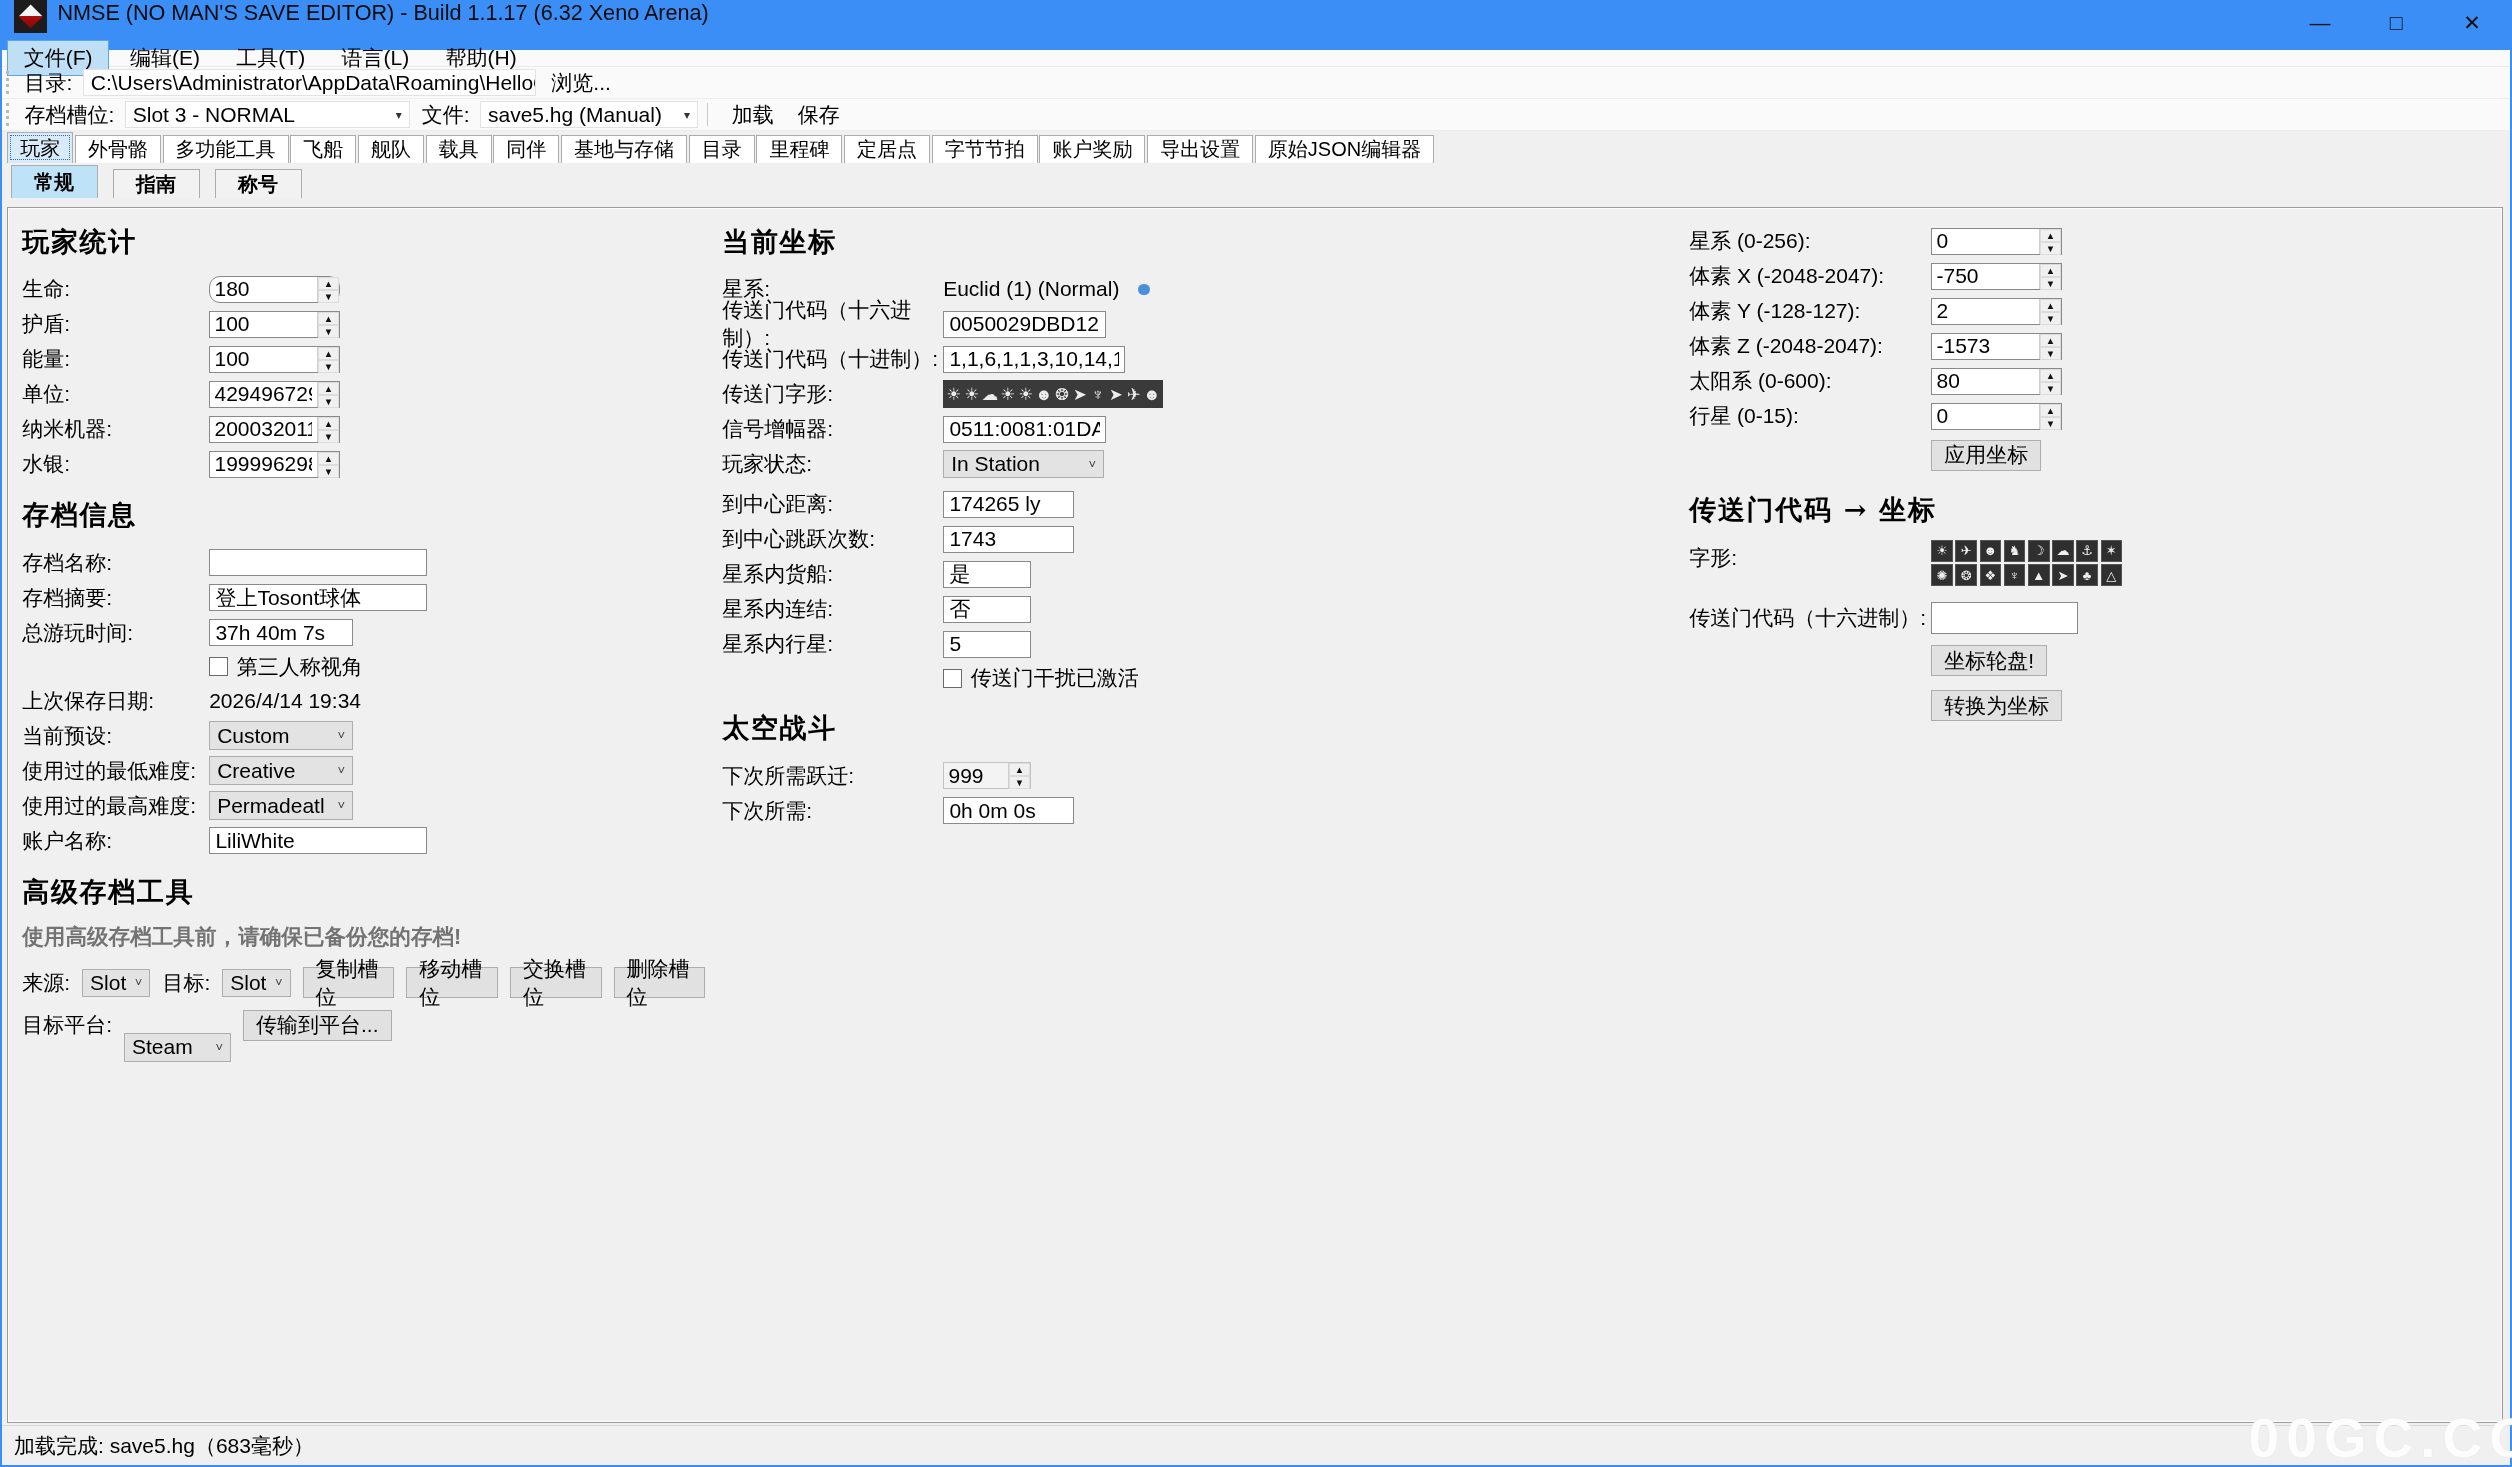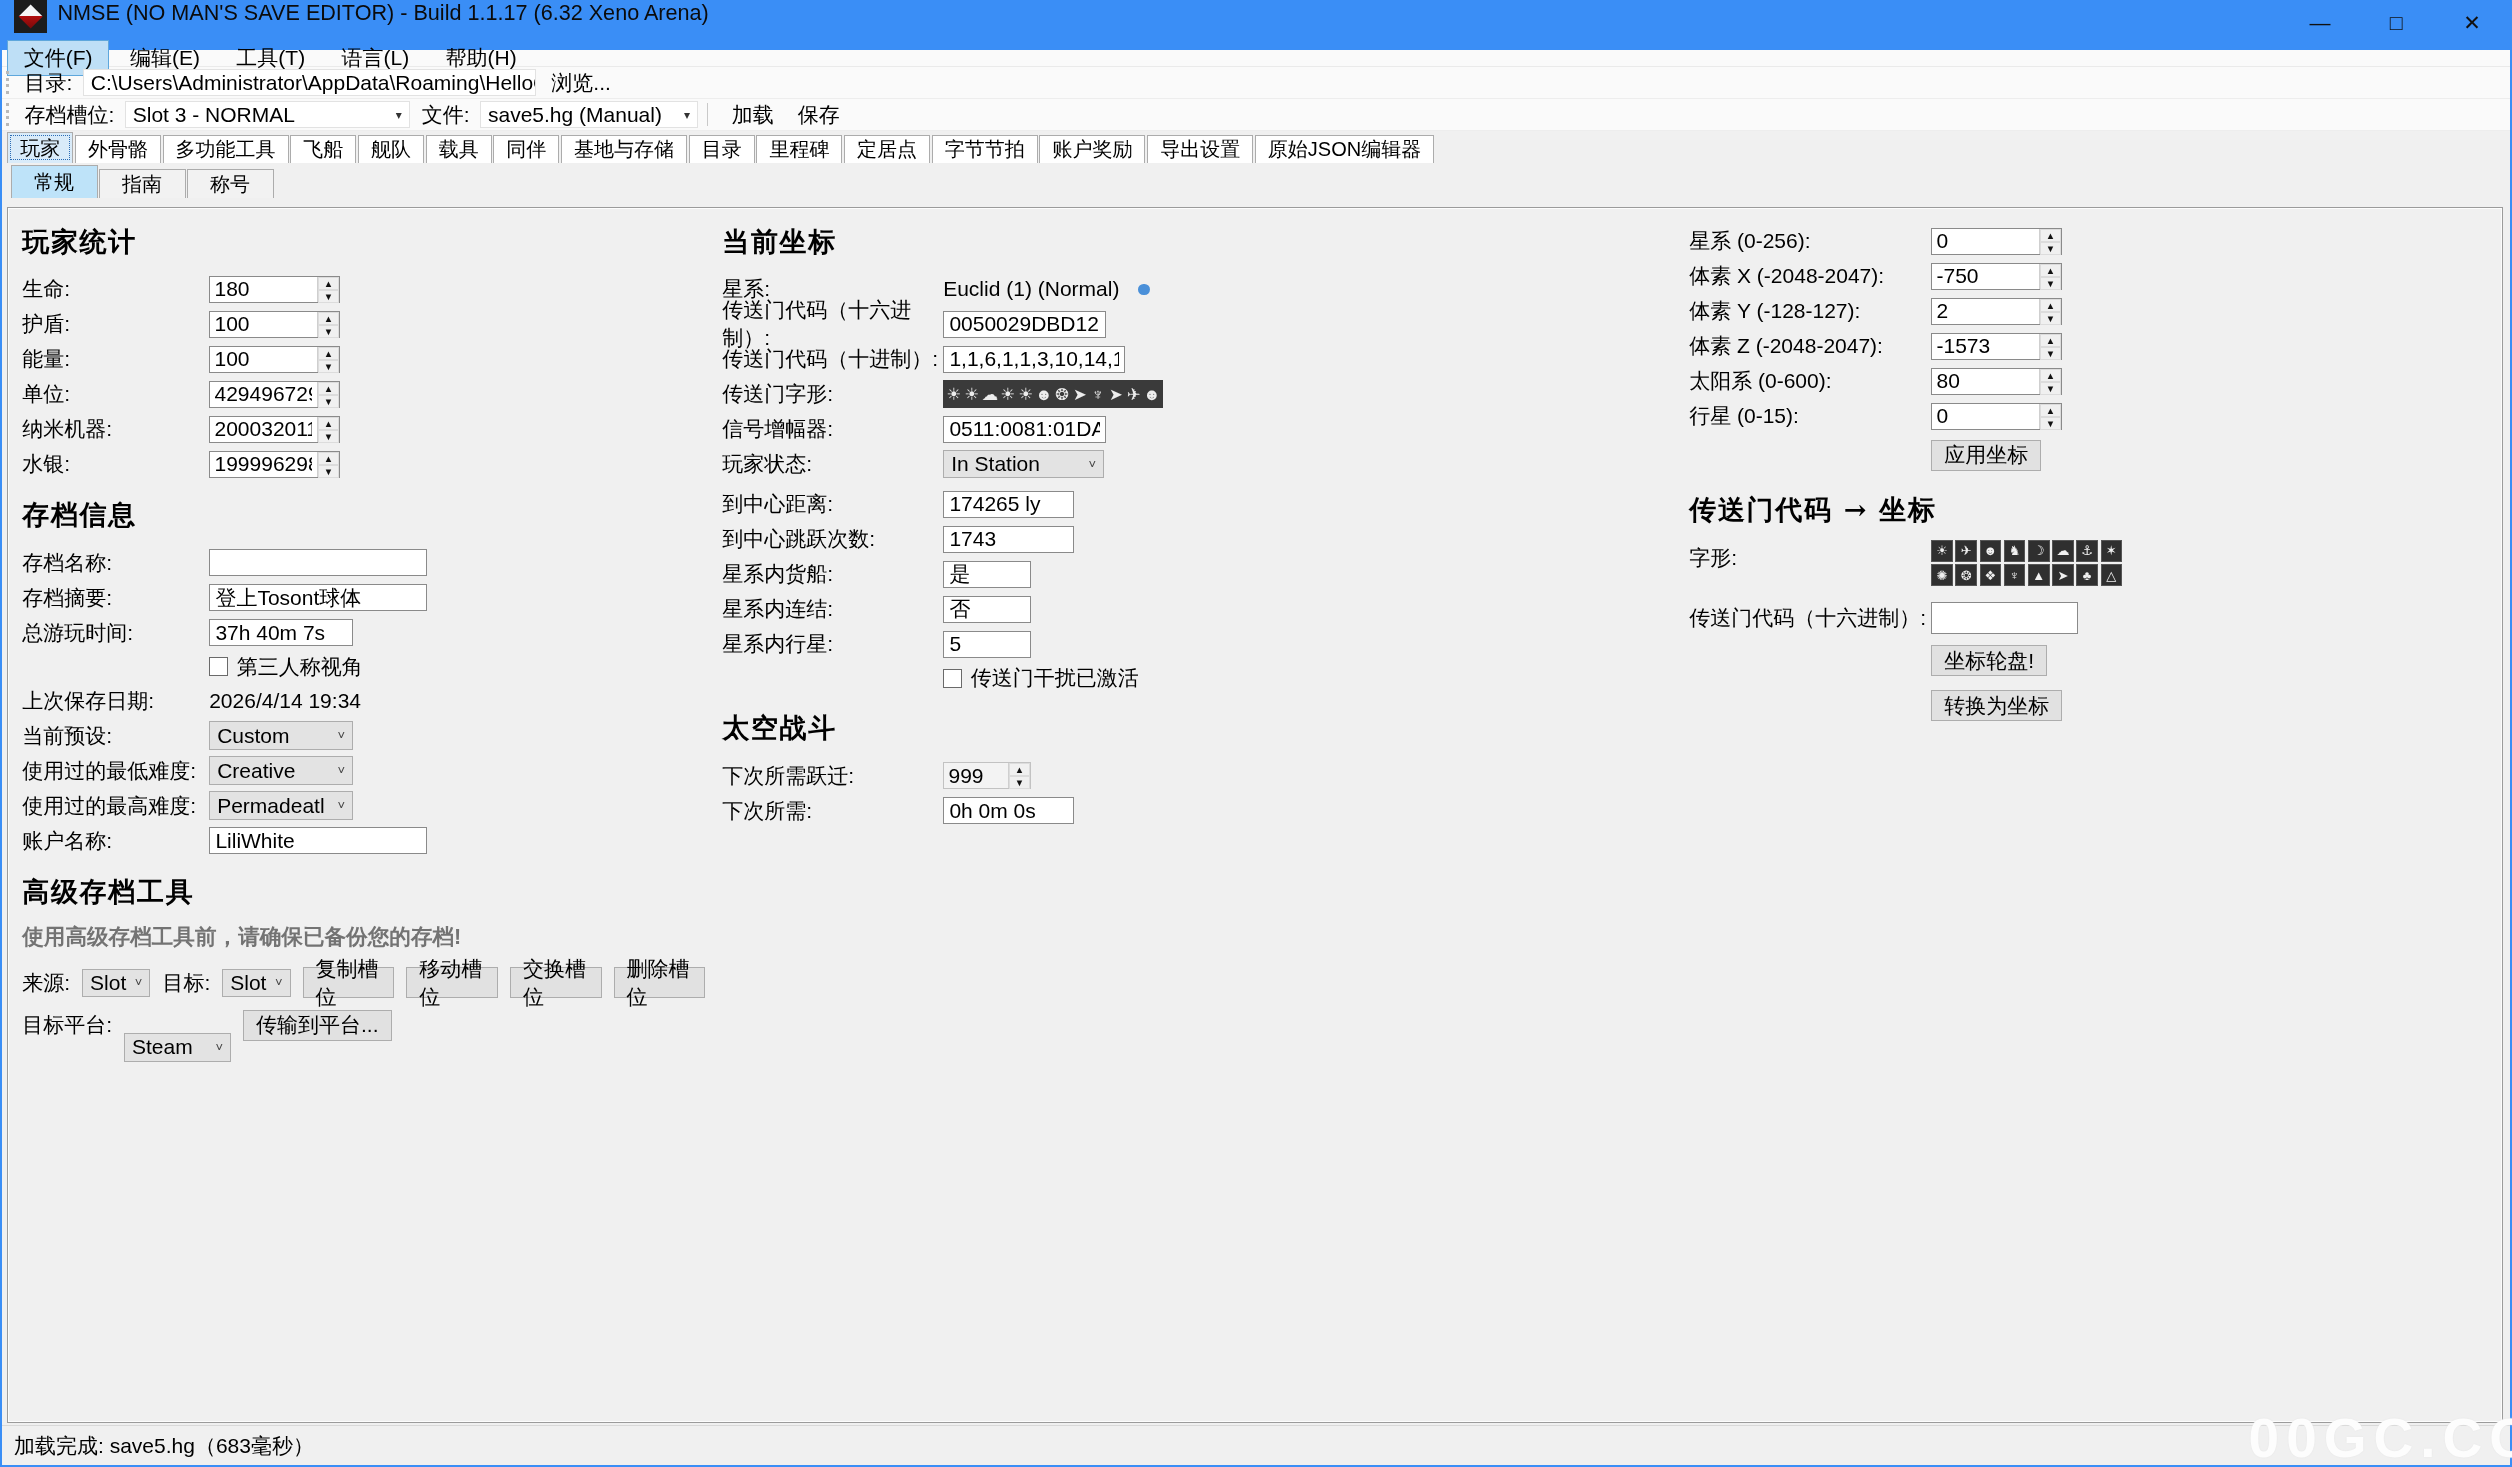--- a/index.html
+++ b/index.html
@@ -40,21 +40,21 @@
 
   
   .tabstrip { display:flex; align-items:flex-end; height:32px; padding-left:5.2px; background:#f0f0f0; }
   .tab { border:0.9px solid #acacac; border-bottom:none; background:#ffffff; height:28.5px;
     display:flex; align-items:center; padding:0 12px; margin-right:1.7px; font-size:20px; }
   .tab.selected { background:#d9ebf9; outline:1.7px dotted #2b6cb5; outline-offset:-4.3px; height:31px; }
 
   
   .subtabstrip { display:flex; align-items:flex-end; height:35px; padding-left:8.6px; background:#f0f0f0; position:relative; z-index:2; }
   .subtab { border:0.9px solid #acacac; border-bottom:none; background:#f2f2f2; height:29px;
-    display:flex; align-items:center; padding:0 22.5px; margin-right:1px; font-size:20px; }
+    display:flex; align-items:center; padding:0 22.5px; margin-right:15px; font-size:20px;font-weight:bold; }
   .subtab.selected { background:#bee3f9; height:33px; }
 
   
   .tabpage { position:absolute; left:5.2px; right:7px; top:207px; bottom:42px;
     background:#f0f0f0; border:0.9px solid #9b9b9b; box-shadow:inset 0 0 0 0.9px #fdfdfd; }
   .content { position:relative; width:100%; height:100%; }
   .col { position:absolute; top:0; }
   .col-left { left:14px; width:683px; }
   .col-mid { left:714px; width:536px; }
   .col-right { left:1681px; width:484px; }
@@ -177,21 +177,21 @@
   </div>
 
   <div class="tabpage">
   <div class="content">
 
     <div class="col col-left">
       <h2 class="sect">玩家统计</h2>
 
       <div class="row">
         <div class="lbl lblw-left">生命:</div>
-        <div class="spin" style="width:131px;">
+        <div class="spin" style="width:131px;border-radius:11px;">
           <input type="text" value="180" style="">
           <div class="btns">
                 <div>▲</div>
                 <div>▼</div>
               </div>
         </div>
       </div>
       <div class="row">
         <div class="lbl lblw-left">护盾:</div>
         <div class="spin" style="width:131px;">

